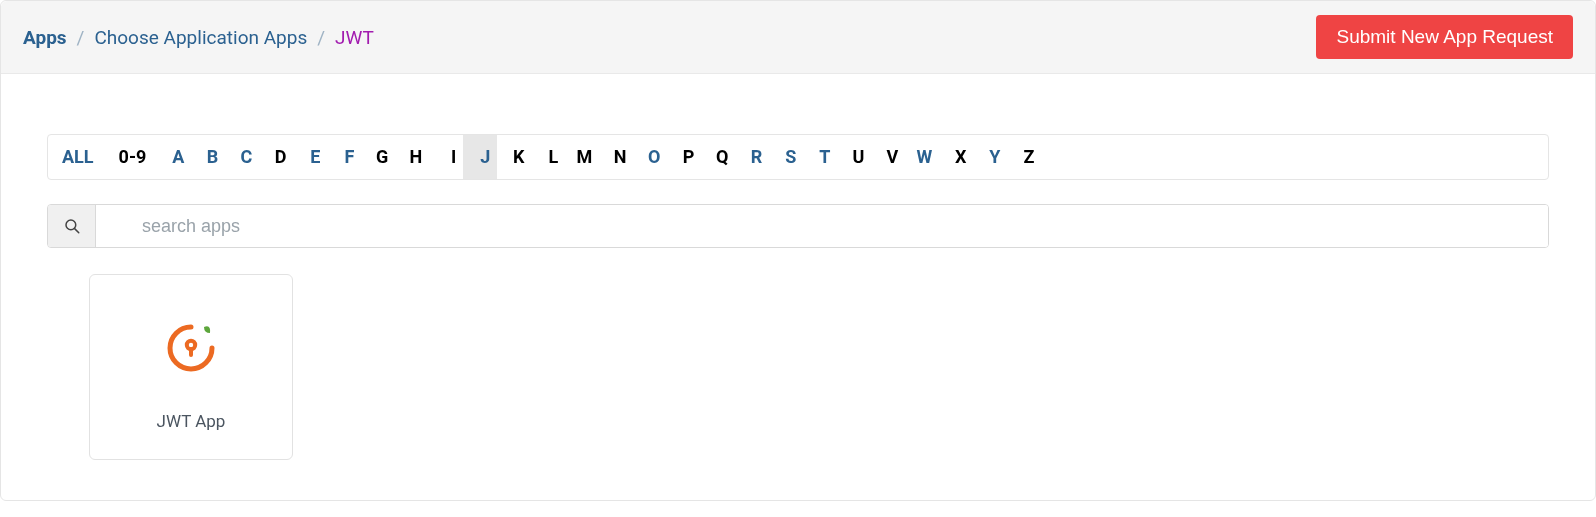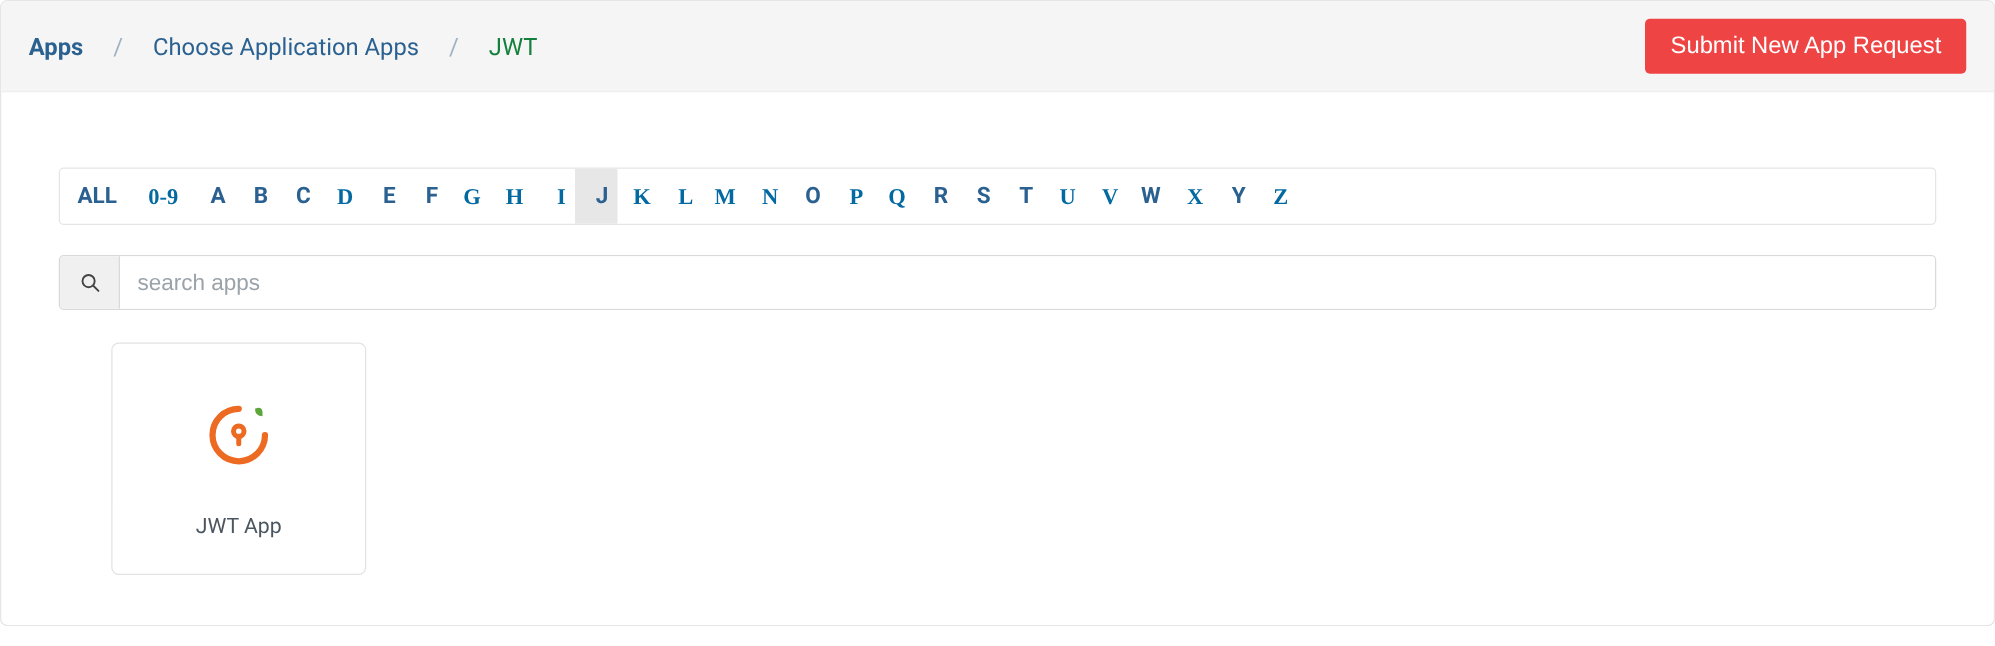--- a/index.html
+++ b/index.html
@@ -21,36 +21,36 @@
     justify-content: space-between;
     background: #f5f5f5;
     border-bottom: 1px solid #e9e9e9;
     padding: 14px 22px;
     border-top-left-radius: 6px;
     border-top-right-radius: 6px;
   }
   .breadcrumb {
     display: flex;
     align-items: flex-end;
-    gap: 24px;
+    gap: 10px;
     font-size: 19px;
     color: #2b6190;
   }
   .breadcrumb .crumb {
     color: #2b6190;
     cursor: pointer;
   }
   .breadcrumb .crumb.strong {
     font-weight: 700;
   }
   .breadcrumb .sep {
     color: #9fb3c4;
   }
   .breadcrumb .current {
-    color: #15803d;
+    color: #a21caf;
     cursor: default;
   }
   .btn-primary {
     background: #ef4444;
     color: #fff;
     border: none;
     border-radius: 4px;
     padding: 11px 20px;
     font-size: 19px;
     font-weight: 400;
@@ -81,23 +81,22 @@
     cursor: pointer;
     border-right: 1px solid transparent;
   }
   .alpha-tab.all {
     padding: 0 14px;
   }
   .alpha-tab.num {
     padding: 0 10px;
   }
   .alpha-tab.disabled {
-    color: #0369a1;
+    color: #000000;
     cursor: default;
-    font-family: Liberation Serif, serif;
   }
   .alpha-tab.active {
     background: #e7e7e7;
     color: #2b6190;
   }
   .search-row {
     display: flex;
     margin-top: 24px;
     border: 1px solid #d9d9d9;
     border-radius: 4px;
@@ -114,20 +113,21 @@
   }
   .search-icon-box svg { width: 18px; height: 18px; stroke: #444; }
   .search-input {
     flex: 1;
     border: none;
     outline: none;
     font-size: 18px;
     padding: 0 14px;
     color: #ef4444;
     background: #fff;
+    margin-left: 32px;
   }
   .search-input::placeholder { color: #9aa3aa; }
   .cards {
     display: flex;
     flex-wrap: wrap;
     gap: 20px;
     margin-top: 26px;
     padding-left: 42px;
   }
   .app-card {

